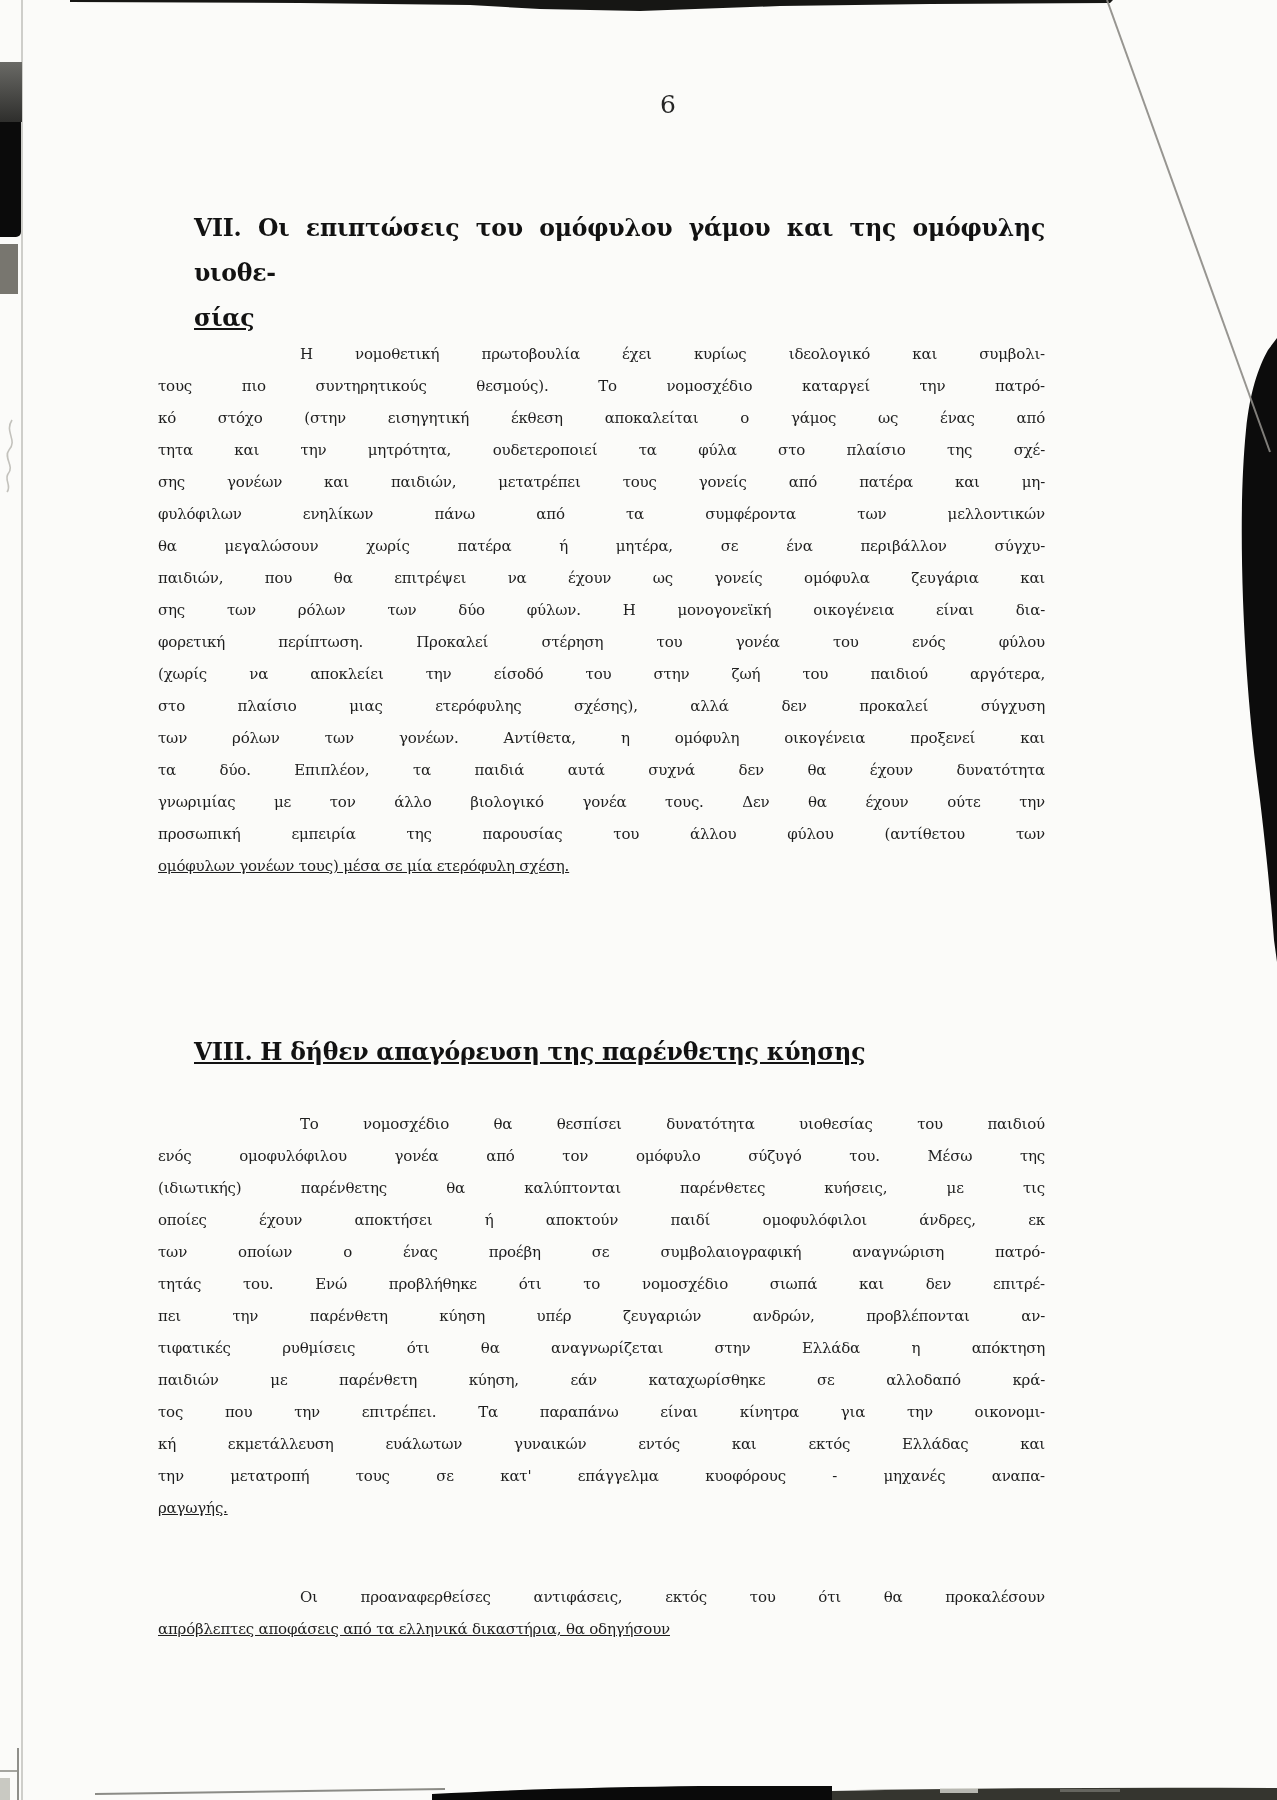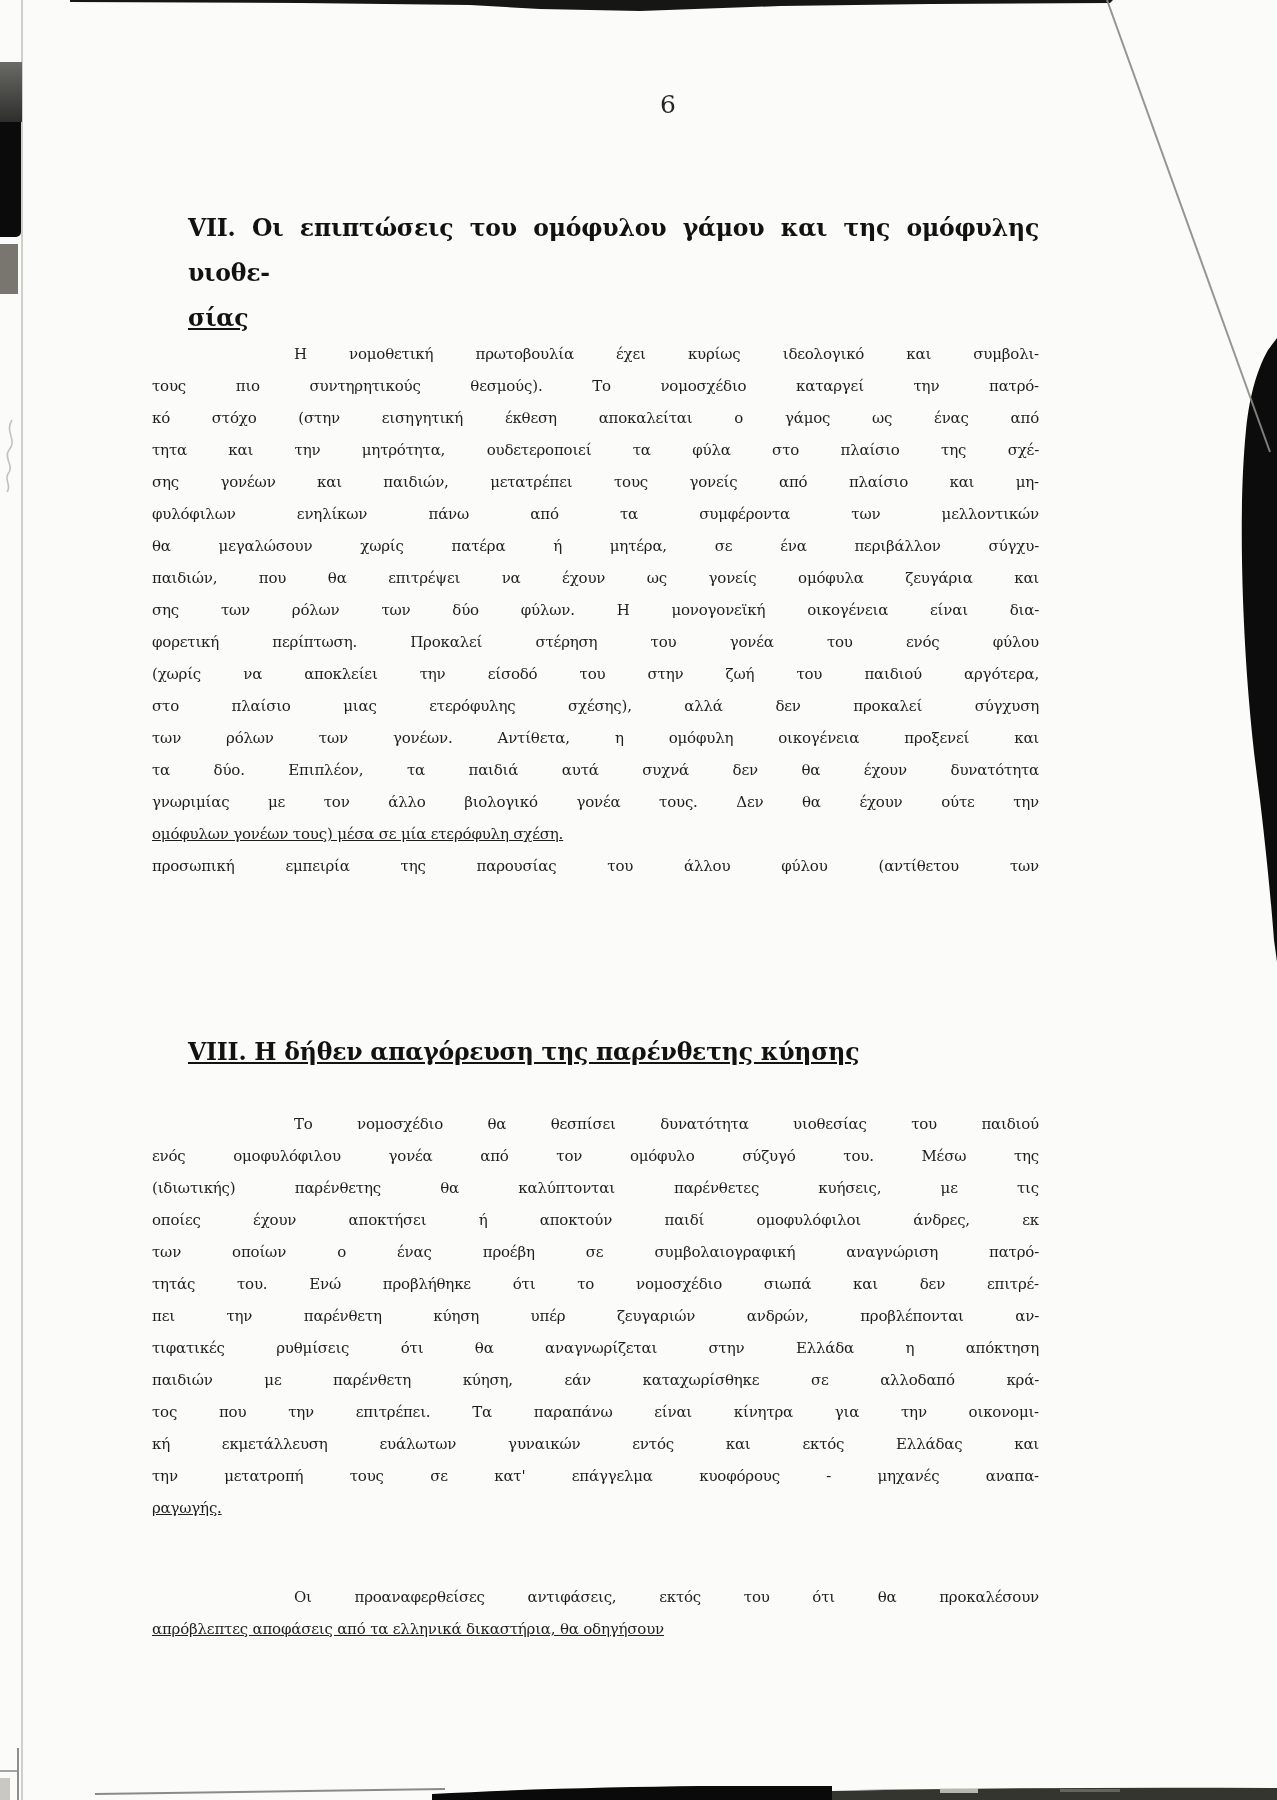--- a/index.html
+++ b/index.html
@@ -6,21 +6,21 @@
   #page{
     position:relative;
     width:1277px;height:1800px;
     margin:0 auto;
     background:var(--paper,#fbfbf9);
     overflow:hidden;
     font-family:"DejaVu Serif","Liberation Serif",serif;
     color:var(--ink,#1e1e1e);
   }
   
-  .tblock{position:absolute;left:152px;width:887px;}
+  .tblock{position:absolute;left:158px;width:887px;}
   .tline{
     line-height:32px;
     font-size:15px;
     letter-spacing:-0.2px;
     text-align:justify;
     text-align-last:justify;
     white-space:normal;
     color:var(--ink,#1e1e1e);
   }
   .tline.end{text-align-last:left;text-decoration:underline;}
@@ -62,33 +62,33 @@
   <div class="tline first">VII. Οι επιπτώσεις του ομόφυλου γάμου και της ομόφυλης υιοθε-</div>
       <div class="tline end">σίας</div>
     </div>
 
   <div class="tblock para" style="top:338px">
 
   <div class="tline first">Η νομοθετική πρωτοβουλία έχει κυρίως ιδεολογικό και συμβολι-</div>
       <div class="tline">τους πιο συντηρητικούς θεσμούς). Το νομοσχέδιο καταργεί την πατρό-</div>
       <div class="tline">κό στόχο (στην εισηγητική έκθεση αποκαλείται ο γάμος ως ένας από</div>
       <div class="tline">τητα και την μητρότητα, ουδετεροποιεί τα φύλα στο πλαίσιο της σχέ-</div>
-      <div class="tline">σης γονέων και παιδιών, μετατρέπει τους γονείς από πλαίσιο και μη-</div>
+      <div class="tline">σης γονέων και παιδιών, μετατρέπει τους γονείς από πατέρα και μη-</div>
       <div class="tline">φυλόφιλων ενηλίκων πάνω από τα συμφέροντα των μελλοντικών</div>
       <div class="tline">θα μεγαλώσουν χωρίς πατέρα ή μητέρα, σε ένα περιβάλλον σύγχυ-</div>
       <div class="tline">παιδιών, που θα επιτρέψει να έχουν ως γονείς ομόφυλα ζευγάρια και</div>
       <div class="tline">σης των ρόλων των δύο φύλων. Η μονογονεϊκή οικογένεια είναι δια-</div>
       <div class="tline">φορετική περίπτωση. Προκαλεί στέρηση του γονέα του ενός φύλου</div>
       <div class="tline">(χωρίς να αποκλείει την είσοδό του στην ζωή του παιδιού αργότερα,</div>
       <div class="tline">στο πλαίσιο μιας ετερόφυλης σχέσης), αλλά δεν προκαλεί σύγχυση</div>
       <div class="tline">των ρόλων των γονέων. Αντίθετα, η ομόφυλη οικογένεια προξενεί και</div>
       <div class="tline">τα δύο. Επιπλέον, τα παιδιά αυτά συχνά δεν θα έχουν δυνατότητα</div>
       <div class="tline">γνωριμίας με τον άλλο βιολογικό γονέα τους. Δεν θα έχουν ούτε την</div>
+      <div class="tline">προσωπική εμπειρία της παρουσίας του άλλου φύλου (αντίθετου των</div>
       <div class="tline end">ομόφυλων γονέων τους) μέσα σε μία ετερόφυλη σχέση.</div>
-      <div class="tline">προσωπική εμπειρία της παρουσίας του άλλου φύλου (αντίθετου των</div>
     </div>
 
   <div class="tblock heading" style="top:1030px">
 
   <div class="tline first end">VIII. Η δήθεν απαγόρευση της παρένθετης κύησης</div>
     </div>
 
   <div class="tblock para" style="top:1108px">
 
   <div class="tline first">Το νομοσχέδιο θα θεσπίσει δυνατότητα υιοθεσίας του παιδιού</div>

